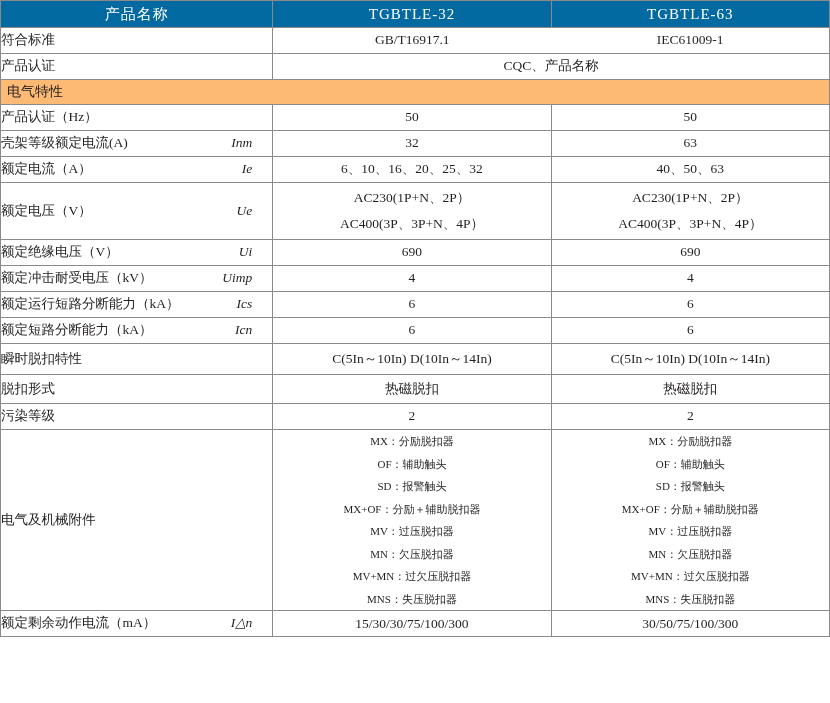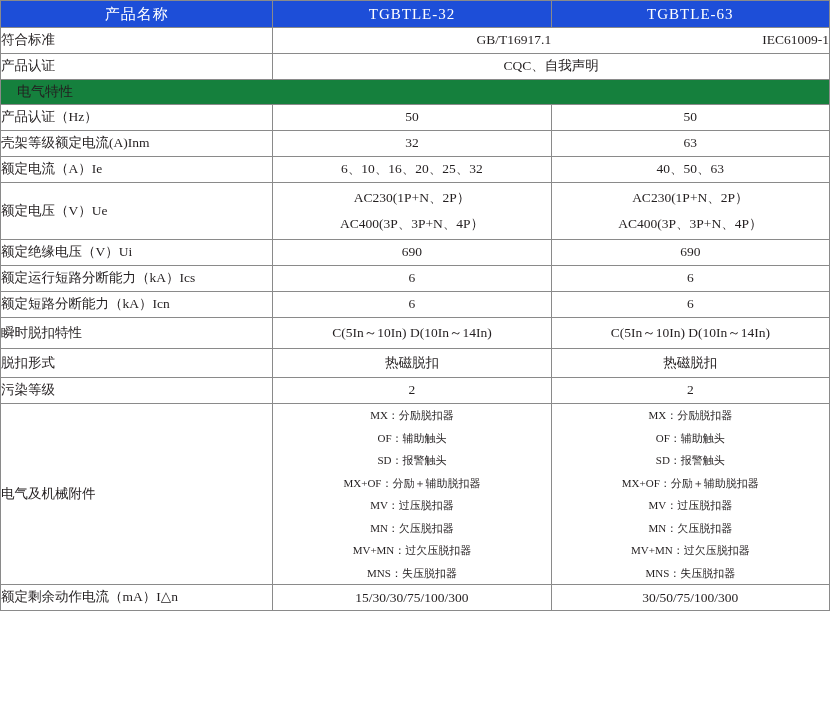--- a/index.html
+++ b/index.html
@@ -19,53 +19,55 @@
     border-collapse: collapse;
     width: 830px;
     table-layout: fixed;
   }
   .spec-table td {
     border: 1px solid #8a8a8a;
     padding: 0;
     vertical-align: middle;
   }
   .hdr-row td {
-    background: #1d4ed8;
+    background: #0369a1;
     color: #ffffff;
     text-align: center;
     font-weight: normal;
     height: 26px;
     font-size: 15px;
     letter-spacing: 1px;
   }
   .section-row td {
-    background: #15803d;
+    background: #fdba74;
     height: 24px;
-    padding-left: 16px;
+    padding-left: 6px;
     font-size: 14px;
   }
   .cell-label {
     padding: 3px 6px;
     font-size: 13.5px;
     line-height: 1.4;
   }
   .cell-val {
     text-align: center;
     font-size: 13.5px;
     padding: 3px 4px;
     line-height: 1.5;
   }
   .label-flex {
     display: flex;
+    justify-content: space-between;
     align-items: center;
     padding-right: 20px;
   }
   .sym {
     font-family: "Liberation Serif", serif;
     font-size: 13.5px;
+    font-style: italic;
   }
   .row-h {
     height: 25px;
   }
   .two-line {
     line-height: 1.9;
   }
   .accessory-list {
     padding: 10px 4px;
     line-height: 2.05;
@@ -77,21 +79,21 @@
   }
   .col-label { width: 272px; }
   .col-a { width: 278px; }
   .col-b { width: 278px; }
   .split2 {
     display: flex;
     width: 100%;
   }
   .split2 > span {
     flex: 1;
-    text-align: right;
+    text-align: center;
   }
 </style>
 </head>
 <body>
 
 <table class="spec-table">
   <colgroup>
     <col class="col-label">
     <col class="col-a">
     <col class="col-b">
@@ -108,21 +110,21 @@
       <td class="cell-val row-h" colspan="2">
         <div class="split2">
           <span>GB/T16917.1</span>
           <span>IEC61009-1</span>
         </div>
       </td>
     </tr>
 
     <tr>
       <td class="cell-label row-h">产品认证</td>
-      <td class="cell-val row-h" colspan="2">CQC、自我声明</td>
+      <td class="cell-val row-h" colspan="2">CQC、产品名称</td>
     </tr>
 
     <tr class="section-row">
       <td colspan="3">电气特性</td>
     </tr>
 
 
     <tr>
       <td class="cell-label row-h">产品认证（Hz）</td>
       <td class="cell-val row-h">50</td>
@@ -172,20 +174,30 @@
       <td class="cell-label row-h">
         <div class="label-flex">
           <span>额定绝缘电压（V）</span>
           <span class="sym">Ui</span>
         </div>
       </td>
       <td class="cell-val row-h">690</td>
       <td class="cell-val row-h">690</td>
     </tr>
 
+    <tr>
+      <td class="cell-label row-h">
+        <div class="label-flex">
+          <span>额定冲击耐受电压（kV）</span>
+          <span class="sym">Uimp</span>
+        </div>
+      </td>
+      <td class="cell-val row-h">4</td>
+      <td class="cell-val row-h">4</td>
+    </tr>
 
     <tr>
       <td class="cell-label row-h">
         <div class="label-flex">
           <span>额定运行短路分断能力（kA）</span>
           <span class="sym">Ics</span>
         </div>
       </td>
       <td class="cell-val row-h">6</td>
       <td class="cell-val row-h">6</td>

